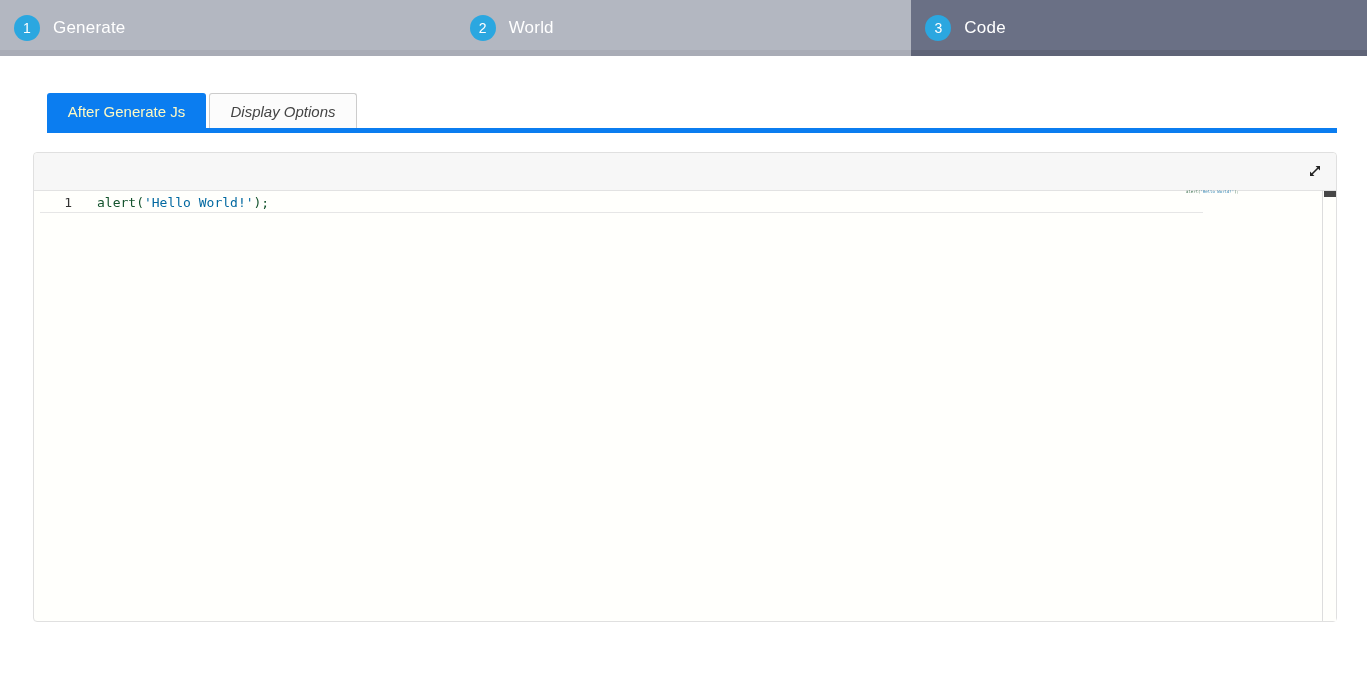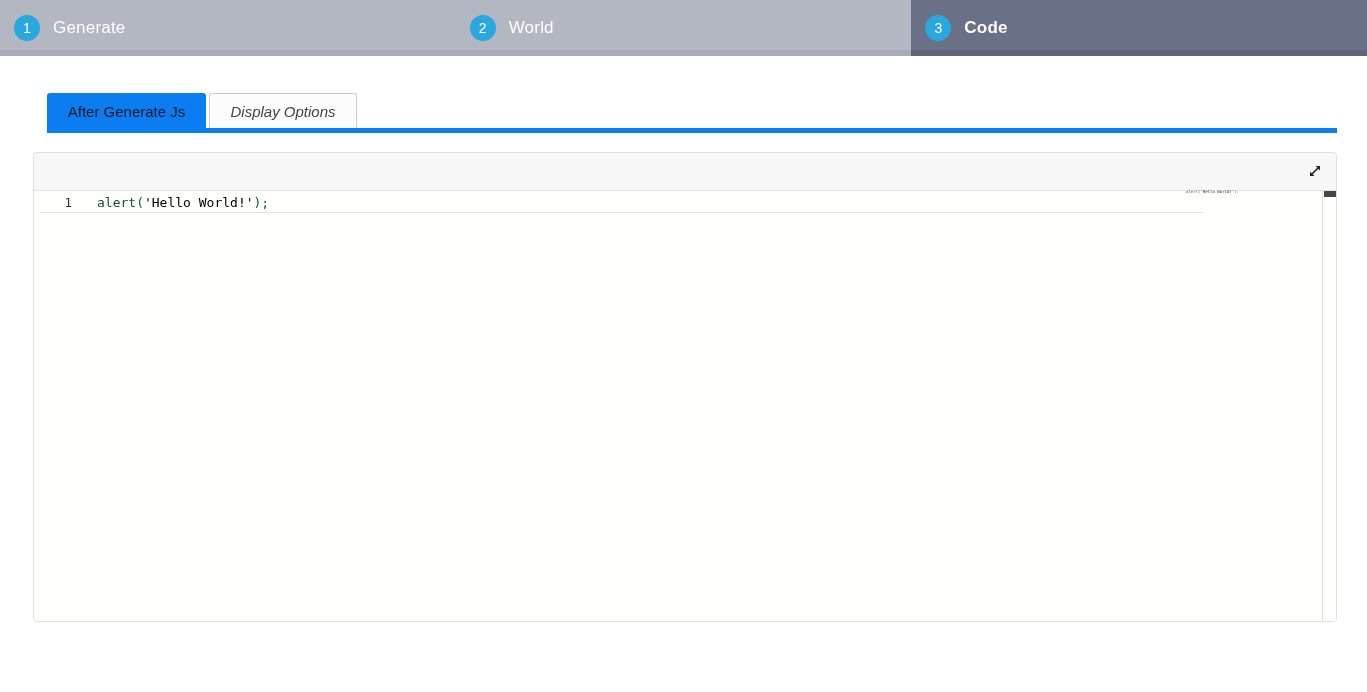--- a/index.html
+++ b/index.html
@@ -37,38 +37,38 @@
     font-size: 14px;
     display: flex; align-items: center; justify-content: center;
     flex: 0 0 auto;
   }
   .step-label {
     margin-left: 13px;
     color: #ffffff;
     font-size: 17px;
     letter-spacing: 0.2px;
   }
-  .step.active .step-label { font-weight: bold; }
+  .step.active .step-label { font-weight: normal; }
 
   
   .tabs-row {
     position: absolute; top: 93px; left: 47px;
     height: 36px;
     display: flex;
   }
   .tab {
     height: 36px;
     display: flex; align-items: center; justify-content: center;
     font-size: 15px;
     cursor: pointer;
   }
   .tab.active {
     width: 159px;
     background: #0b7df0;
-    color: #0f172a;
+    color: #fef9c3;
     border-radius: 3px 3px 0 0;
   }
   .tab.inactive {
     width: 148px;
     margin-left: 3px;
     background: #fcfcfc;
     border: 1px solid #cccccc;
     border-bottom: none;
     color: #444444;
     border-radius: 3px 3px 0 0;
@@ -114,21 +114,21 @@
   }
   .gutter {
     width: 52px;
     flex: 0 0 auto;
     text-align: right;
     padding-right: 14px;
     color: #333333;
   }
   .code-text { padding-left: 11px; color: #000000; white-space: pre; }
   .tok-plain { color: #14532d; }
-  .tok-string { color: #000000; }
+  .tok-string { color: #0369a1; }
   .active-line-underline {
     position: absolute; top: 21px; left: 6px;
     width: 1163px; height: 1px;
     background: #e6e6e6;
   }
   .minimap-text {
     position: absolute; top: -2px; left: 1152px;
     font-size: 4px; line-height: 5px;
     white-space: nowrap;
     opacity: 0.85;

